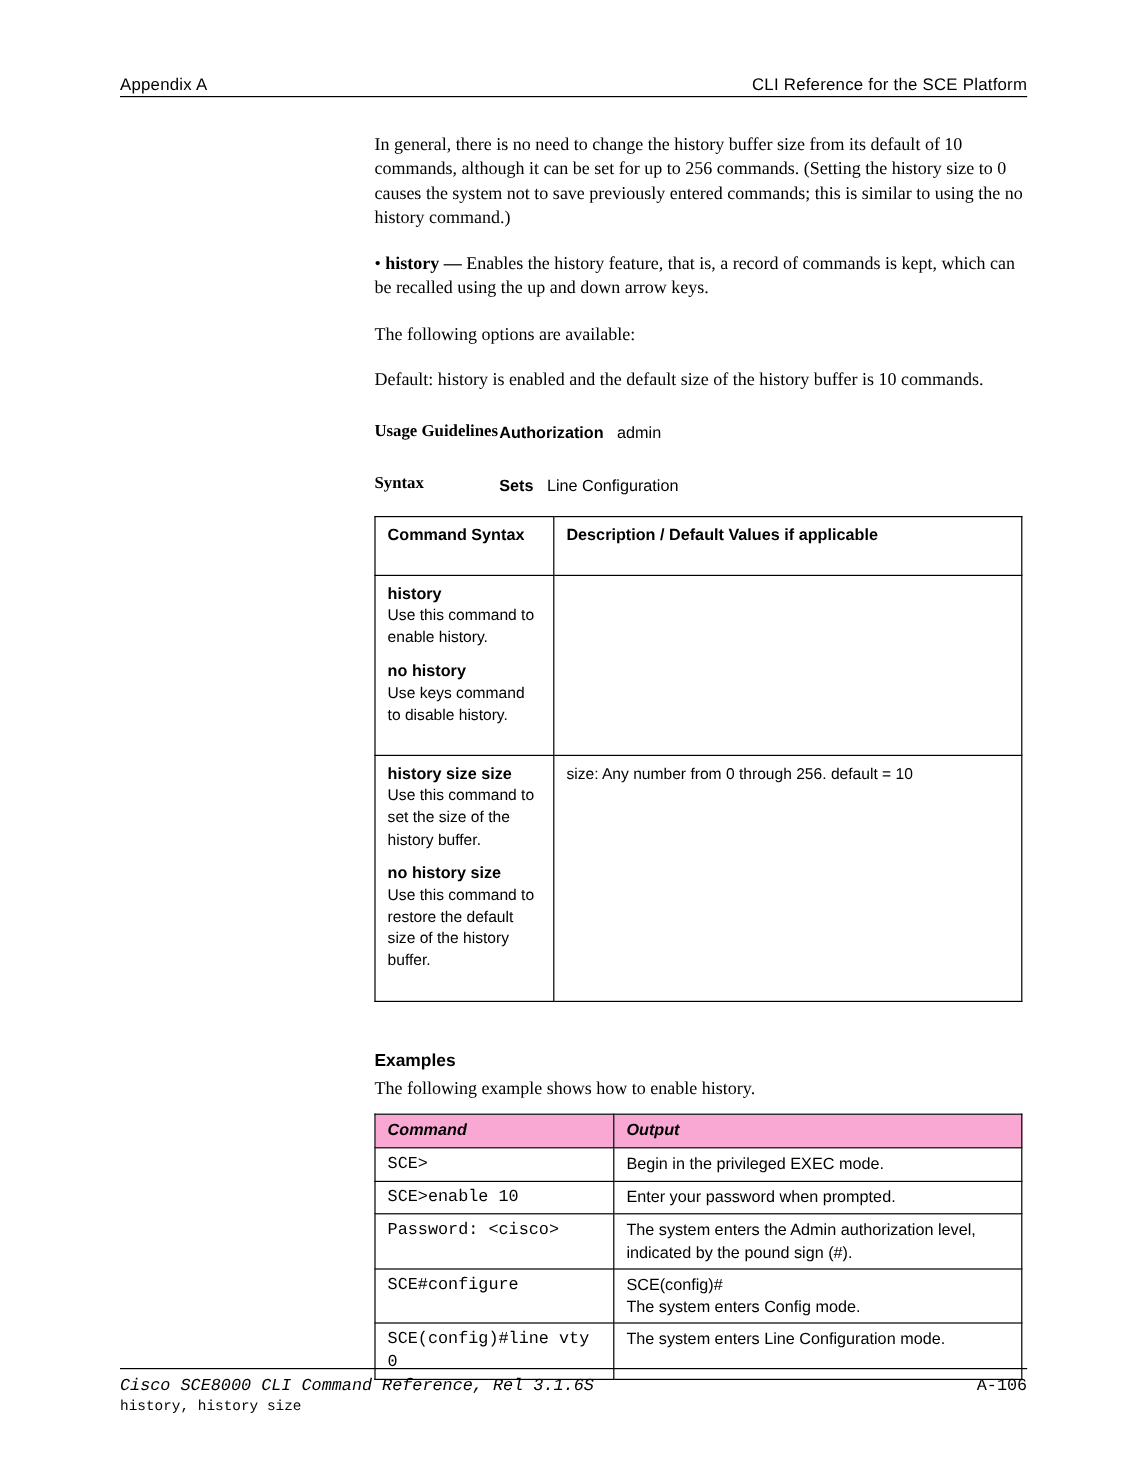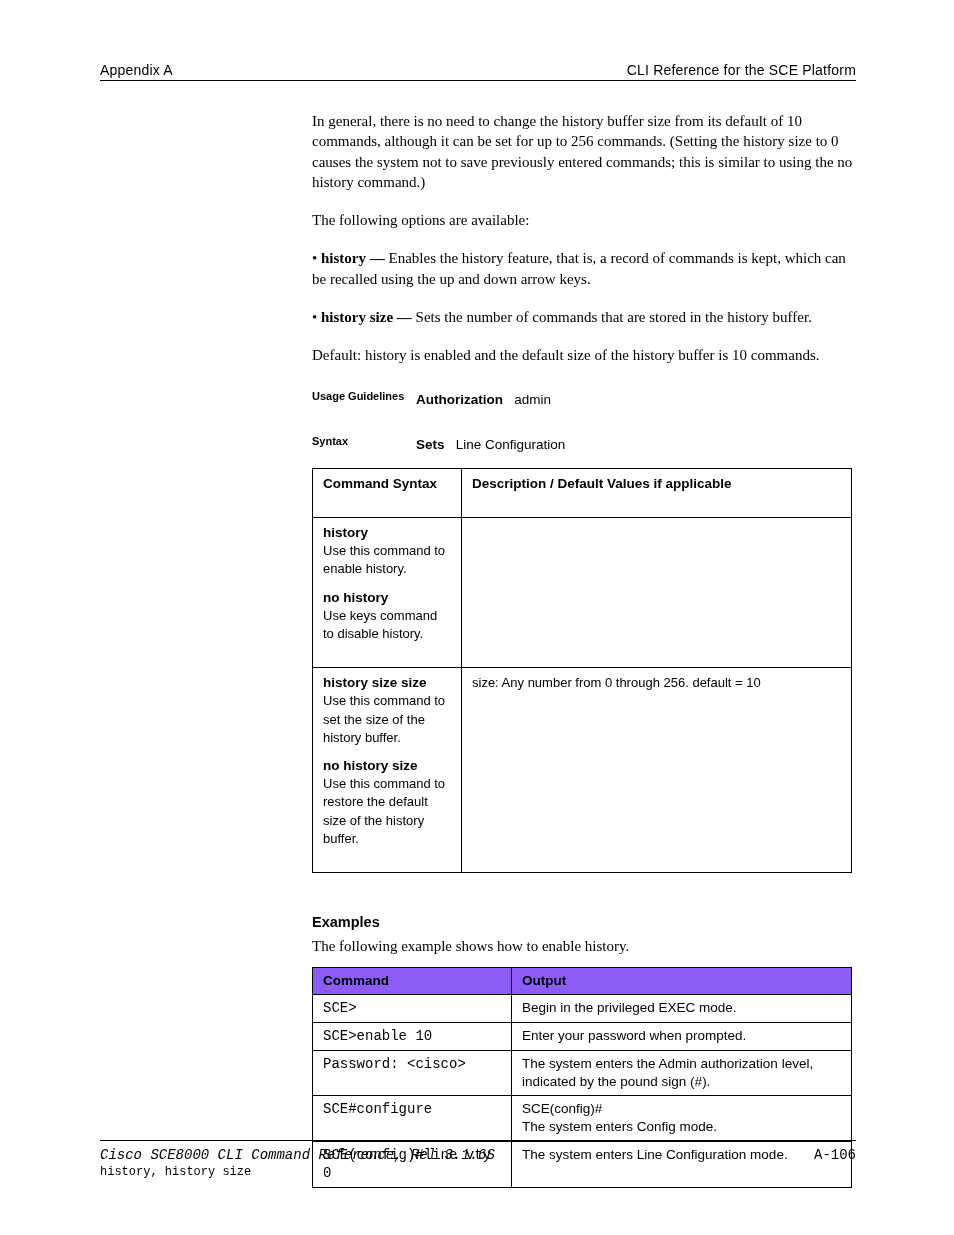--- a/index.html
+++ b/index.html
@@ -38,23 +38,23 @@
     font-size:15px;
     line-height:1.35;
   }
   .para{margin:0 0 18px 0;}
   .syntax-row{
     display:flex;
     margin:24px 0 14px 0;
   }
   .syntax-label{
     width:104px;
-    font-family:Liberation Sans, sans-serif;
+    font-family:Liberation Serif, serif;
     font-weight:bold;
-    font-size:11px;
+    font-size:14px;
   }
   .mono{font-family:"Courier New",Courier,monospace;font-size:14px;}
   .table1{
     border-collapse:collapse;
     width:540px;
     margin:10px 0 0 0;
     font-family:Arial,Helvetica,sans-serif;
     font-size:13.5px;
   }
   .table1 td{
@@ -76,21 +76,21 @@
     width:540px;
     font-family:Arial,Helvetica,sans-serif;
     font-size:13.5px;
   }
   .table2 th,.table2 td{
     border:1px solid #000;
     padding:4px 10px;
     text-align:left;
     vertical-align:top;
   }
-  .table2 th{background:#8b5cf6;font-weight:bold;}
+  .table2 th{background:#f9a8d4;font-weight:bold;font-style:italic;}
   .table2 td.c1{width:178px;}
   .footer{
     position:absolute;
     left:100px;right:98px;
     top:1132px;
     font-family:Liberation Mono, monospace;
   }
   .footer-row{
     display:flex;
     justify-content:space-between;
@@ -104,29 +104,25 @@
 
 <div class="page">
   <div class="header-line">
     <span>Appendix A</span>
     <span>CLI Reference for the SCE Platform</span>
   </div>
   <hr class="hr-top">
 
   <div class="content">
     <p class="para">In general, there is no need to change the history buffer size from its default of 10 commands, although it can be set for up to 256 commands. (Setting the history size to 0 causes the system not to save previously entered commands; this is similar to using the no history command.)</p>
-    <p class="para">The following options are available:</p>
     <p class="para">
       • <b>history —</b>
       <span>Enables the history feature, that is, a record of commands is kept, which can be recalled using the up and down arrow keys.</span>
     </p>
-    <p class="para">
-      • <b>history size —</b>
-      <span>Sets the number of commands that are stored in the history buffer.</span>
-    </p>
+    <p class="para">The following options are available:</p>
     <p class="para">Default: history is enabled and the default size of the history buffer is 10 commands.</p>
 
     <div class="syntax-row">
       <div class="syntax-label">Usage Guidelines</div>
       <div>
         <span style="font-family:Arial,Helvetica,sans-serif;font-weight:bold;font-size:13.5px;">Authorization</span>
         &nbsp;&nbsp;<span style="font-family:Arial,Helvetica,sans-serif;font-size:13.5px;">admin</span>
       </div>
     </div>
 

